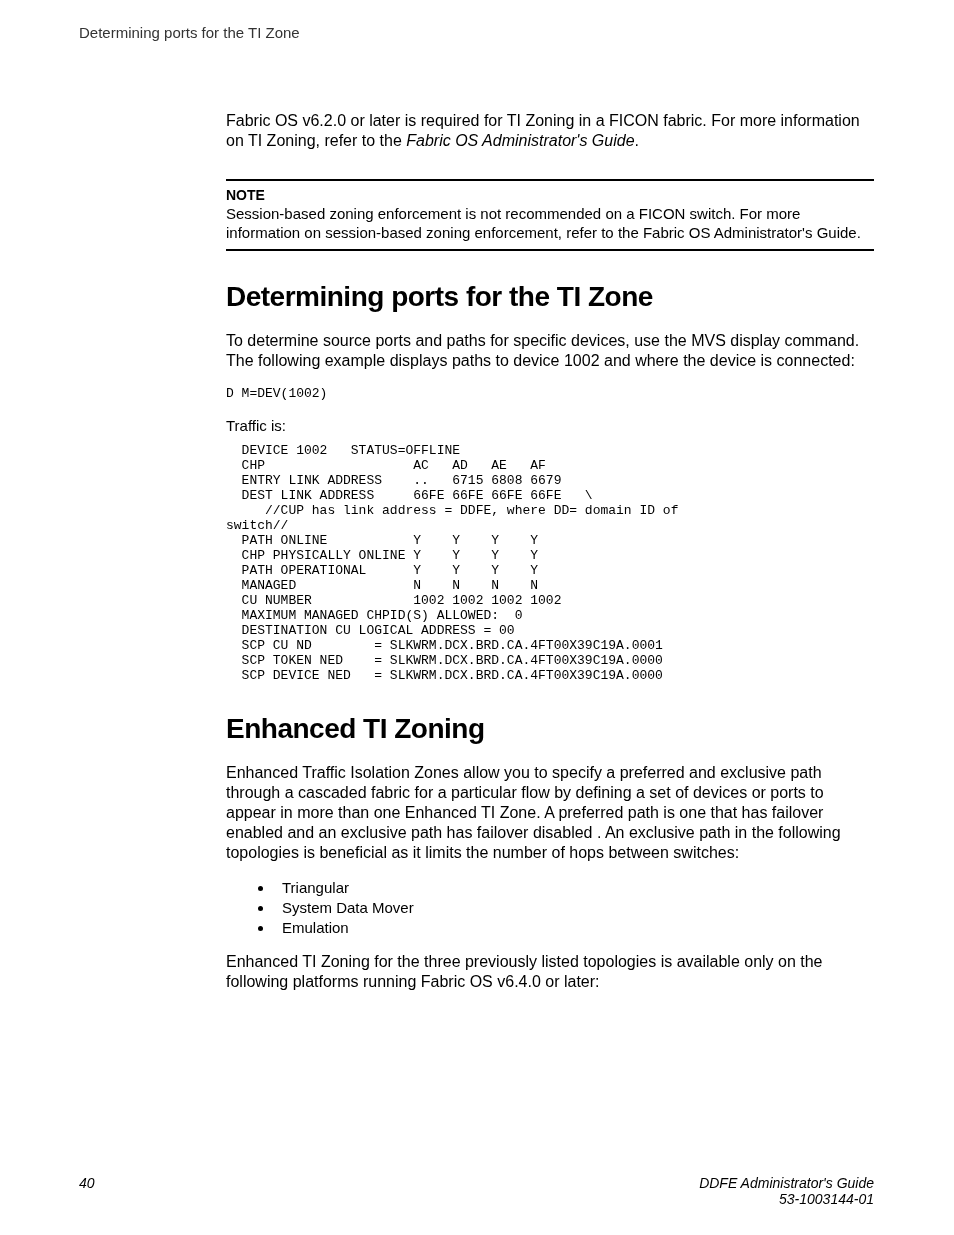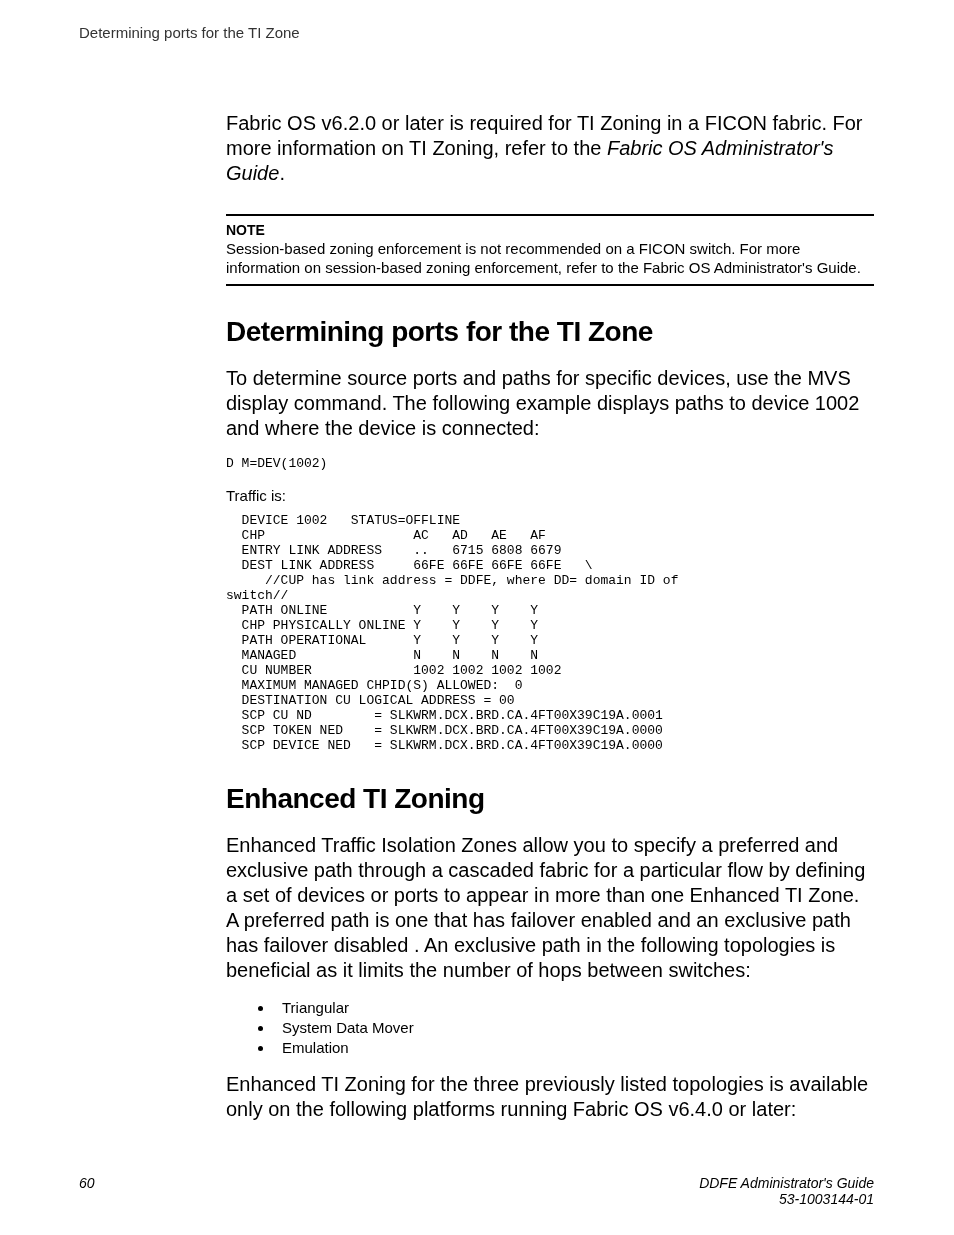--- a/index.html
+++ b/index.html
@@ -22,21 +22,21 @@
   .running-head {
     font-size: 15px;
     color: #333;
     margin-bottom: 70px;
   }
   .content {
     margin-left: 147px;
     width: 648px;
   }
   .body-text {
-    font-size: 20px;
+    font-size: 16px;
     line-height: 1.25;
     margin: 0 0 16px 0;
   }
   .italic { font-style: italic; }
   .note-rule-top {
     border-top: 2px solid #000;
     margin-top: 28px;
   }
   .note-label {
     font-weight: bold;
@@ -150,18 +150,18 @@
       <li>Emulation</li>
     </ul>
 
     <p class="body-text">Enhanced TI Zoning for the three previously listed topologies is available only on the following platforms running Fabric OS v6.4.0 or later:</p>
 
 
   </div>
 </div>
 
 <div class="footer">
-  <div class="pageno">60</div>
+  <div class="pageno">40</div>
   <div class="right">
     <div>DDFE Administrator's Guide</div>
     <div>53-1003144-01</div>
   </div>
 </div>
 
 </body></html>

